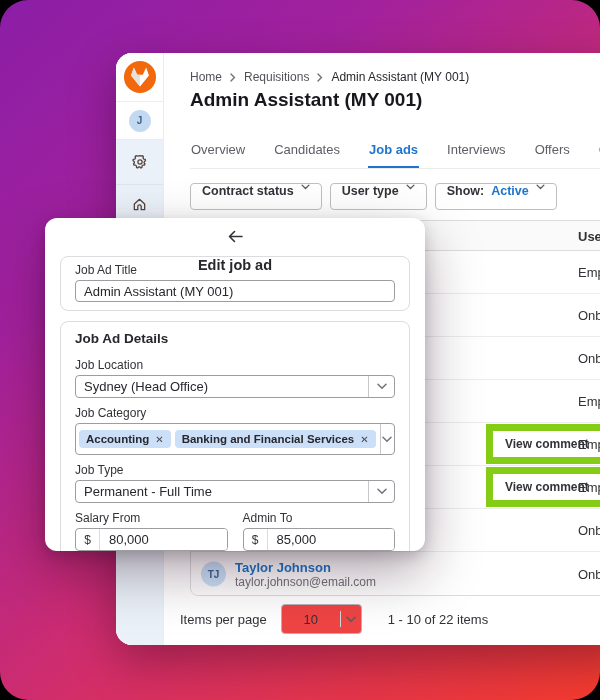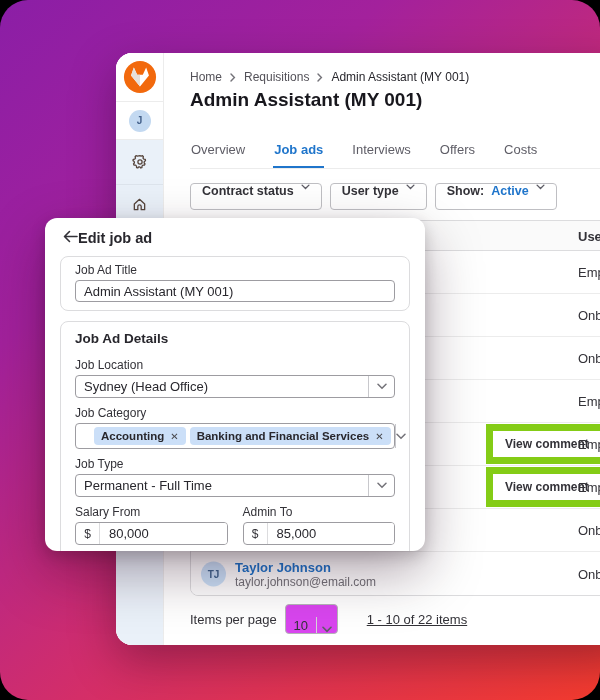--- a/index.html
+++ b/index.html
@@ -61,49 +61,49 @@
                       font-size:12px; font-weight:600; color:#333238; padding:6px 12px;
                       white-space:nowrap; cursor:pointer; font-family:inherit; }
   .user-cell { position:absolute; left:10px; top:50%; transform:translateY(-50%);
                display:flex; align-items:center; gap:9px; }
   .avatar-tj { width:25px; height:25px; border-radius:50%; background:#cbe2f9; color:#40668f;
                font-size:10px; font-weight:700; display:flex; align-items:center; justify-content:center; flex:none; }
   .user-name { font-size:13px; font-weight:600; color:#1f75cb; line-height:15px; white-space:nowrap; }
   .user-email { font-size:12px; color:#737278; line-height:14px; white-space:nowrap; }
 
   
-  .pagination { position:absolute; left:74px; top:551px; display:flex; align-items:center;
-                gap:8px; font-size:13px; color:#333238; }
-  .pp-select { display:flex; align-items:flex-end; height:30px; width:53px; background:#d946ef;
+  .pagination { position:absolute; left:64px; top:551px; display:flex; align-items:center;
+                gap:14px; font-size:13px; color:#333238; }
+  .pp-select { display:flex; align-items:center; height:30px; width:81px; background:#ef4444;
                border:1px solid #b5b5b8; border-radius:4px; cursor:pointer; }
   .pp-select .pp-val { flex:1; text-align:center; font-size:13px; color:#333238; }
   .pp-select .pp-div { width:1px; height:16px; background:#d6d6d8; }
   .pp-select .pp-chev { width:20px; display:flex; justify-content:center; }
-  .pp-range { margin-left:21px; white-space:nowrap;text-decoration:underline; }
+  .pp-range { margin-left:12px; white-space:nowrap; }
 
   
   .modal { position:absolute; left:45px; top:218px; width:380px; height:333px; background:#fff;
            border-radius:12px; overflow:hidden; z-index:5;
            box-shadow:0 22px 55px rgba(33,0,25,.35), 0 5px 15px rgba(0,0,0,.18); }
-  .modal-header { height:38px; display:flex; padding:12px 18px 0; }
+  .modal-header { height:38px; display:flex; align-items:center; gap:14px; padding:12px 18px 0;flex-direction:column; }
   .modal-title { font-size:14.5px; font-weight:700; color:#28272d; }
   .back-btn { display:flex; cursor:pointer; }
   .m-card { margin:0 15px; border:1px solid #dcdcde; border-radius:8px; padding:8px 14px; }
   .m-card.second { margin-top:10px; padding-top:10px; padding-bottom:14px; }
   .m-label { display:block; font-size:12px; color:#333238; font-weight:400; line-height:11px; margin-bottom:4px; }
   .m-heading { font-size:13.5px; font-weight:700; color:#28272d; line-height:14px; margin-bottom:14px; }
   .m-field { margin-bottom:10px; }
   .text-input { width:100%; height:22px; border:1px solid #9d9ca1; border-radius:4px;
                 font-size:13px; color:#28272d; padding:0 8px; font-family:inherit; background:#fff; }
   .select { height:23px; border:1px solid #9d9ca1; border-radius:4px; display:flex;
             align-items:center; font-size:13px; color:#28272d; padding-left:8px;
             background:#fff; cursor:pointer; }
   .select .chev-cell { margin-left:auto; align-self:stretch; width:26px; border-left:1px solid #c8c8cc;
                        display:flex; align-items:center; justify-content:center; }
-  .select.multi { height:26px; padding-left:18px; gap:4px; }
+  .select.multi { height:32px; padding-left:3px; gap:4px; }
   .pill { display:flex; align-items:center; gap:6px; background:#cbdff8; border-radius:4px;
           padding:3px 7px; font-size:11.5px; font-weight:600; color:#28272d; white-space:nowrap; }
   .pill .pill-x { font-size:10px; color:#48484d; cursor:pointer; font-weight:400; }
   .salary-row { display:flex; gap:15px; }
   .sal { flex:1; min-width:0; }
   .money { display:flex; align-items:stretch; height:23px; border:1px solid #9d9ca1;
            border-radius:4px; overflow:hidden; background:#fff; }
   .money .cur { width:24px; border-right:1px solid #dcdcde; display:flex; align-items:center;
                 justify-content:center; font-size:12px; color:#333238; flex:none; }
   .money input { border:none; outline:none; flex:1; min-width:0; font-size:13px; color:#28272d;
@@ -154,20 +154,21 @@
             <path d="M1 1l3.4 3.5L1 8" stroke="#737278" stroke-width="1.4" fill="none" stroke-linecap="round"></path>
           </svg>
         </span>
         <span class="crumb-last">Admin Assistant (MY 001)</span>
       </div>
 
     <div class="page-title">Admin Assistant (MY 001)</div>
 
     <div class="tabs" id="tabs">
         <div class="tab">Overview</div>
+        <div class="tab">Candidates</div>
         <div class="tab active">Job ads</div>
         <div class="tab">Interviews</div>
         <div class="tab">Offers</div>
         <div class="tab">Costs</div>
       </div>
 
     <div class="filters">
       <div class="filter-btn">
         <span>Contract status</span>
         <svg width="9" height="6" viewBox="0 0 10 7">

